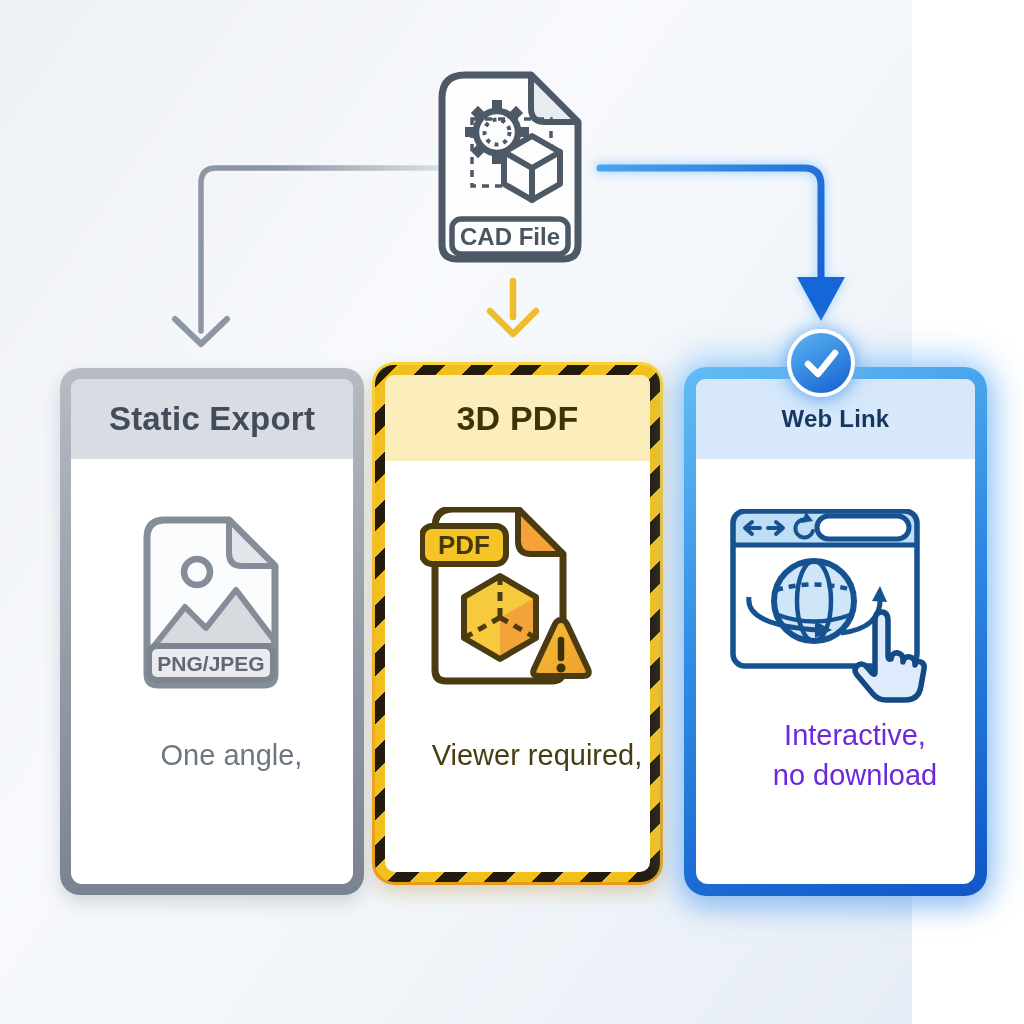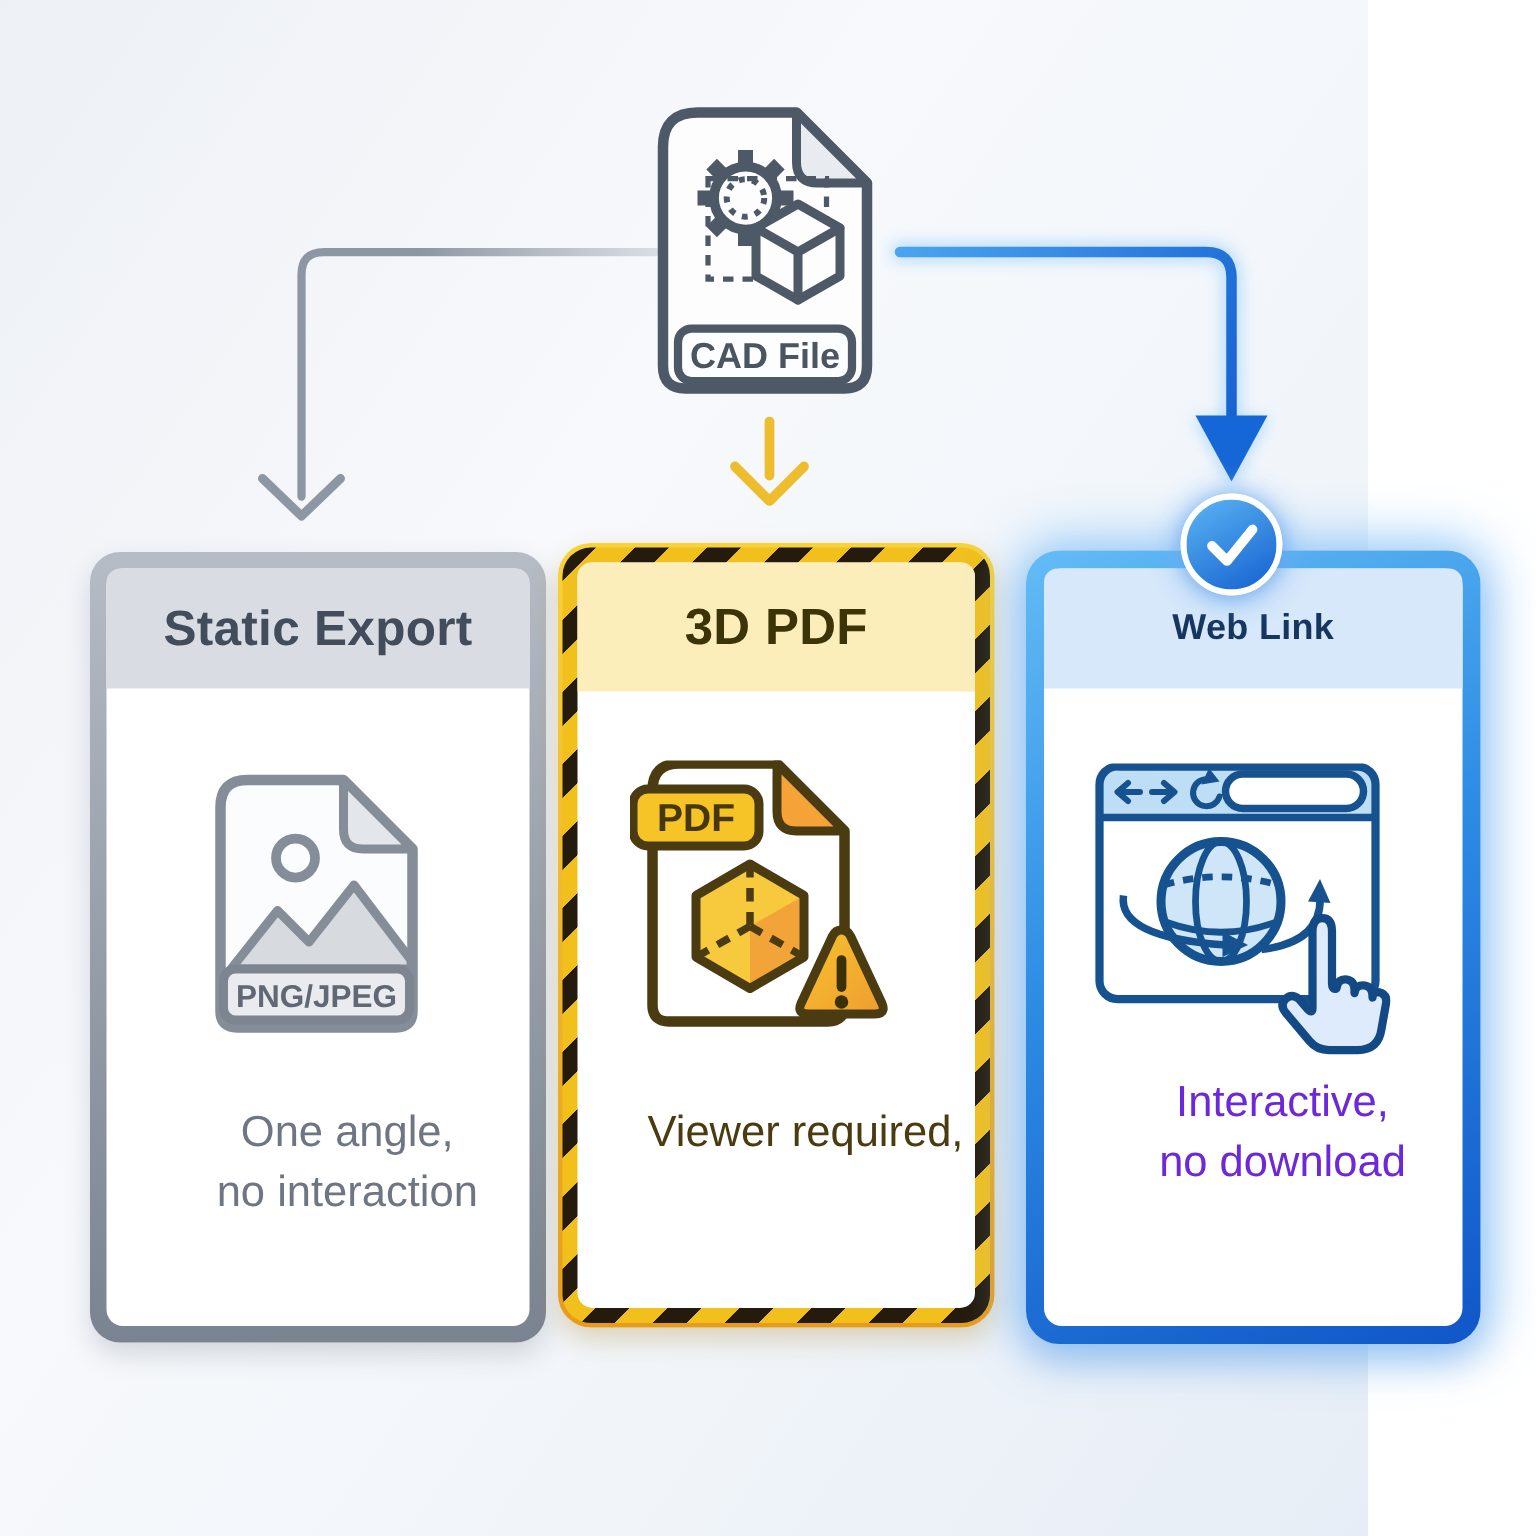--- a/index.html
+++ b/index.html
@@ -140,21 +140,20 @@
           <path d="M24 5 H88 L134 51 V159 Q134 170 123 170 H17 Q6 170 6 159 V23 Q6 5 24 5 Z" fill="#fbfcfd" stroke="#858d99" stroke-width="7" stroke-linejoin="round"></path>
           <path d="M88 5 V38 Q88 51 101 51 H134 Z" fill="#e3e7eb" stroke="#858d99" stroke-width="6" stroke-linejoin="round"></path>
           <circle cx="56" cy="57" r="13" fill="none" stroke="#858d99" stroke-width="6.5"></circle>
           <path d="M13 131 L44 92 L65 113 L95 75 L133 125 V131 Z" fill="#d7dade" stroke="#858d99" stroke-width="6" stroke-linejoin="round"></path>
           <rect x="8" y="131" width="124" height="34" rx="8" fill="#e9ebee" stroke="#7d8591" stroke-width="6"></rect>
           <text x="70" y="156" text-anchor="middle" font-size="21" fill="#5f6874">PNG/JPEG</text>
         </svg>
       </div>
       <div class="card-desc">
         <span>One angle,</span>
-        <span>no interaction</span>
       </div>
     </div>
   </div>
 
   <div class="card card-pdf">
     <div class="stripes">
       <div class="card-inner">
         <div class="card-header">
           <div class="card-title">3D PDF</div>
         </div>

